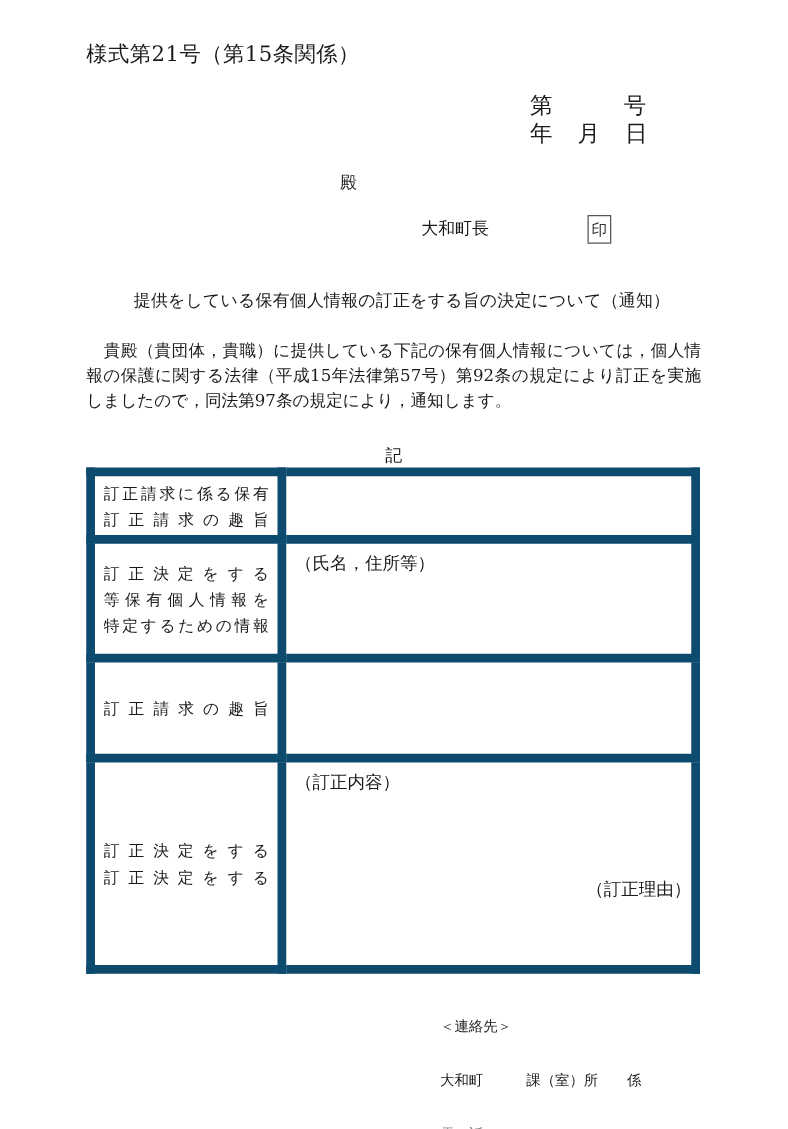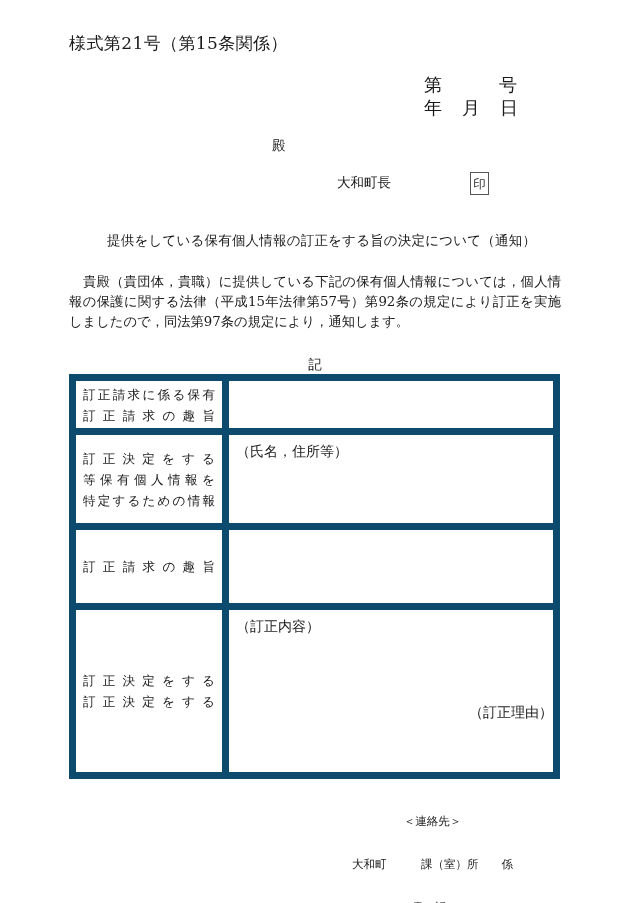--- a/index.html
+++ b/index.html
@@ -162,21 +162,21 @@
   .contact {
     position: absolute;
     left: 352px;
     top: 786px;
     font-family: "DejaVu Sans Mono", "Liberation Mono", monospace;
     font-size: 11.5px;
     line-height: 14.2px;
     color: #1a1a1a;
     white-space: pre;
   }
-  .contact-line { display: block; text-align: center; }
+  .contact-line { display: block; }
 </style>
 </head>
 <body>
 
 <div class="page">
 
   <div class="form-no">様式第21号（第15条関係）</div>
 
   <div class="doc-meta">
     <span class="meta-row">

